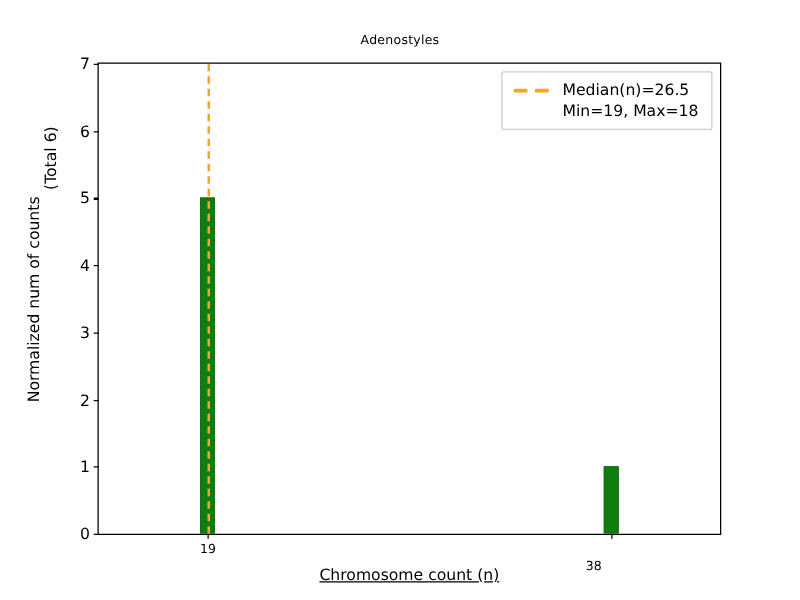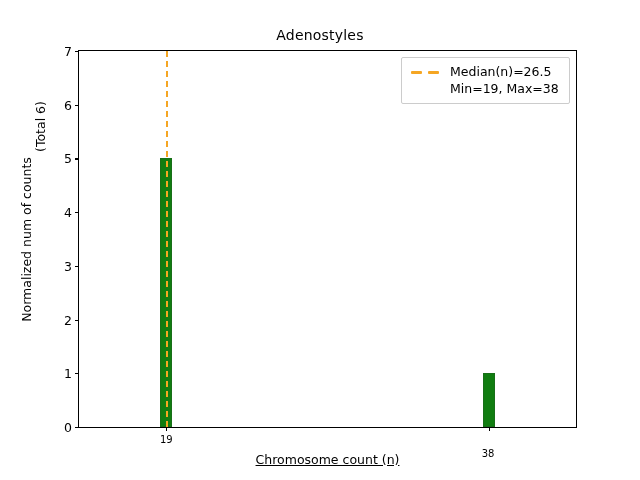--- a/index.html
+++ b/index.html
@@ -20,21 +20,21 @@
     background: #ffffff;
   }
 
   
   #chart-title {
     position: absolute;
     left: 0;
     top: 27px;
     width: 640px;
     text-align: center;
-    font-size: 14px;
+    font-size: 10px;
     color: #000000;
     letter-spacing: 0.2px;
   }
 
   
   #plot-area {
     position: absolute;
     left: 78px;
     top: 50px;
     width: 499px;
@@ -227,26 +227,26 @@
       <div class="y-tick" style="top: 161.143px;">4</div>
       <div class="y-tick-mark" style="top: 107.429px;"></div>
       <div class="y-tick" style="top: 107.429px;">5</div>
       <div class="y-tick-mark" style="top: 53.7143px;"></div>
       <div class="y-tick" style="top: 53.7143px;">6</div>
       <div class="y-tick-mark" style="top: 0px;"></div>
       <div class="y-tick" style="top: 0px;">7</div>
       <div class="x-tick-mark" style="left: 87.3567px;"></div>
       <div class="x-tick" style="left: 87.3567px;">19</div>
       <div class="x-tick-mark" style="left: 409.643px;"></div>
-      <div class="x-tick" style="left: 409px; margin-top: 21px;">38</div>
+      <div class="x-tick" style="left: 396px; margin-top: 21px;">38</div>
     </div>
 
   <div id="xlabel">Chromosome count (n)</div>
 
   <div id="legend">
     <span id="legend-swatch"></span>
     <span id="legend-labels">
       <span class="legend-line">Median(n)=26.5</span>
-      <span class="legend-line">Min=19, Max=38</span>
+      <span class="legend-line">Min=19, Max=18</span>
     </span>
   </div>
 
 </div>
 
 </body></html>

